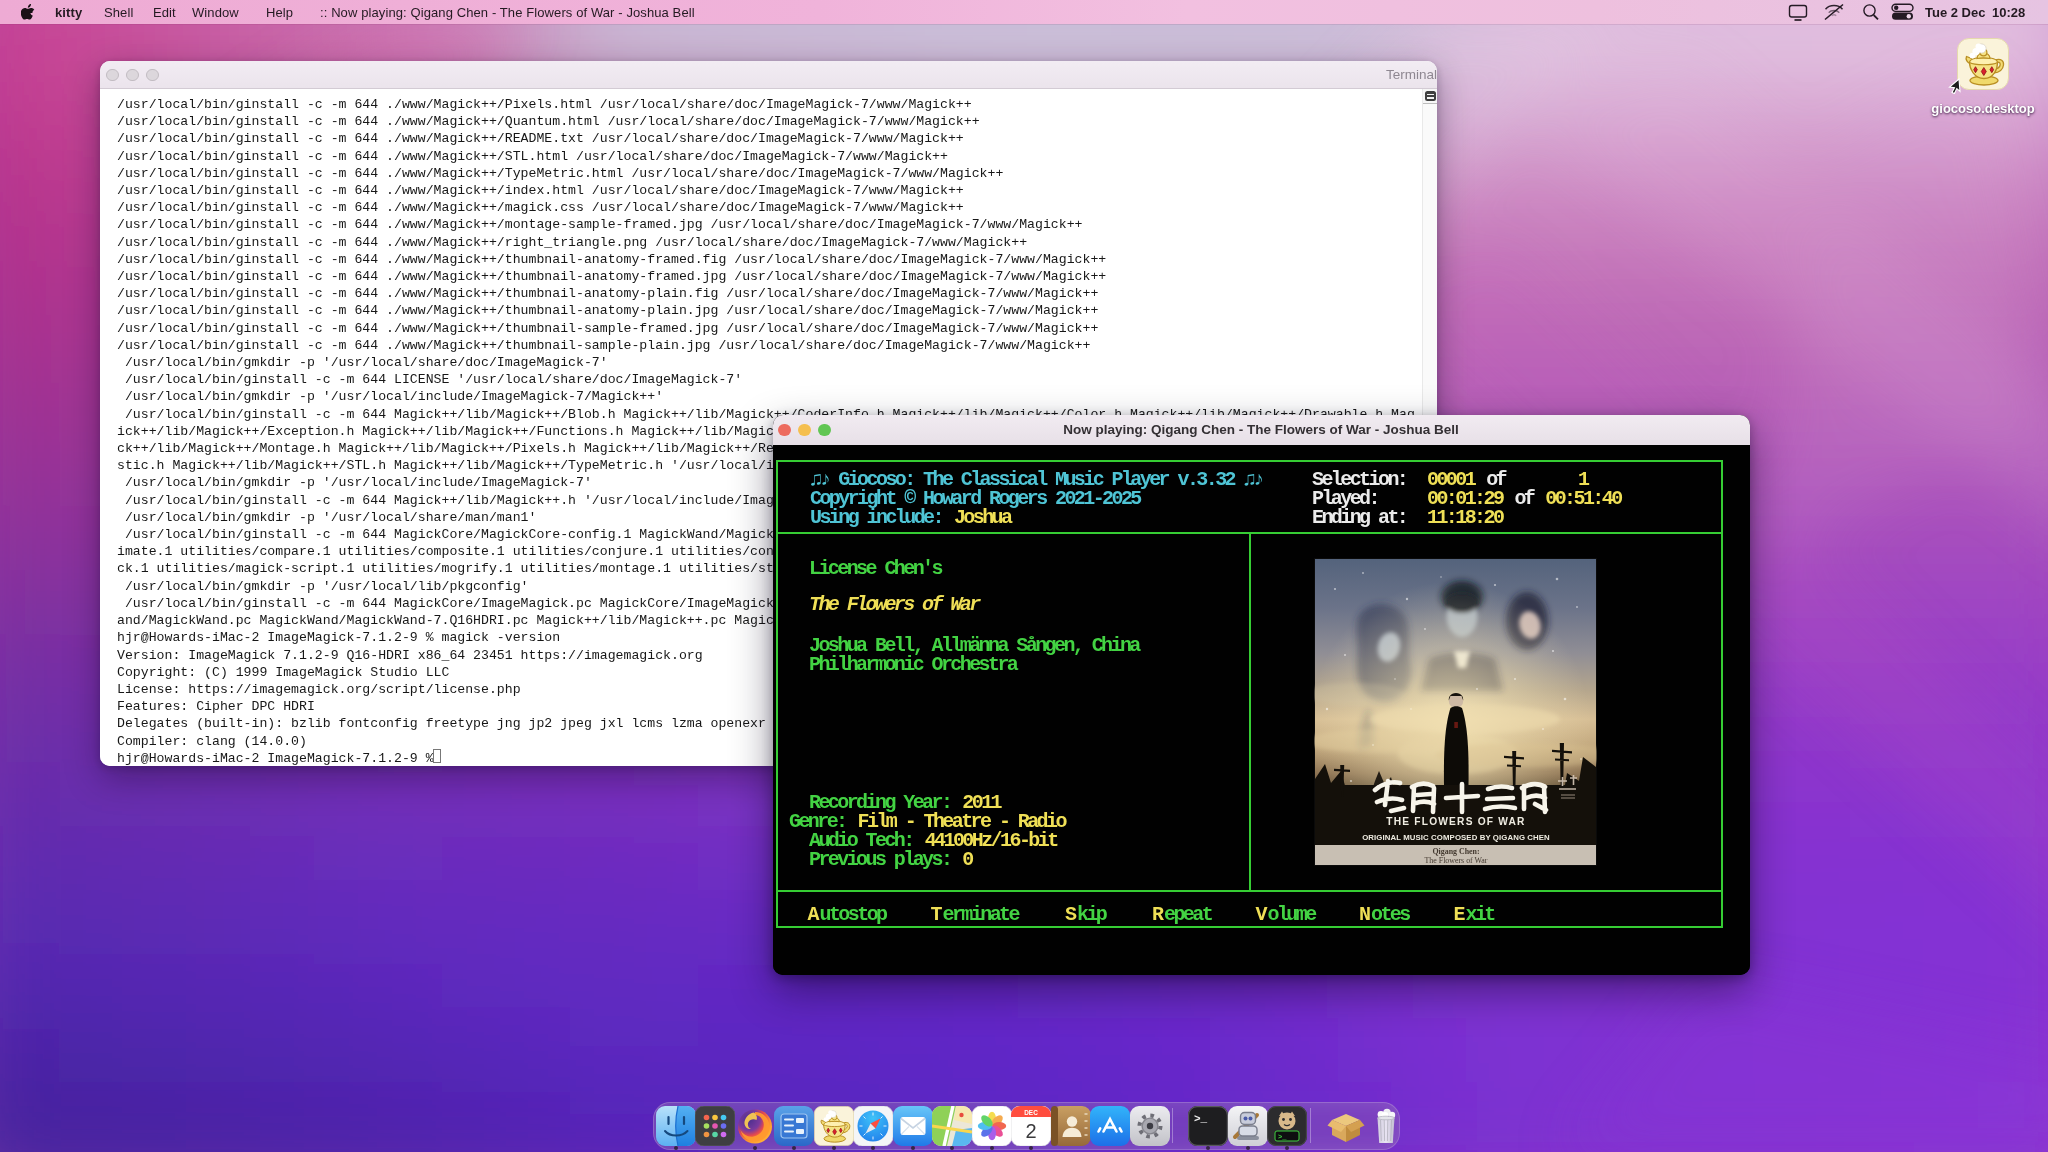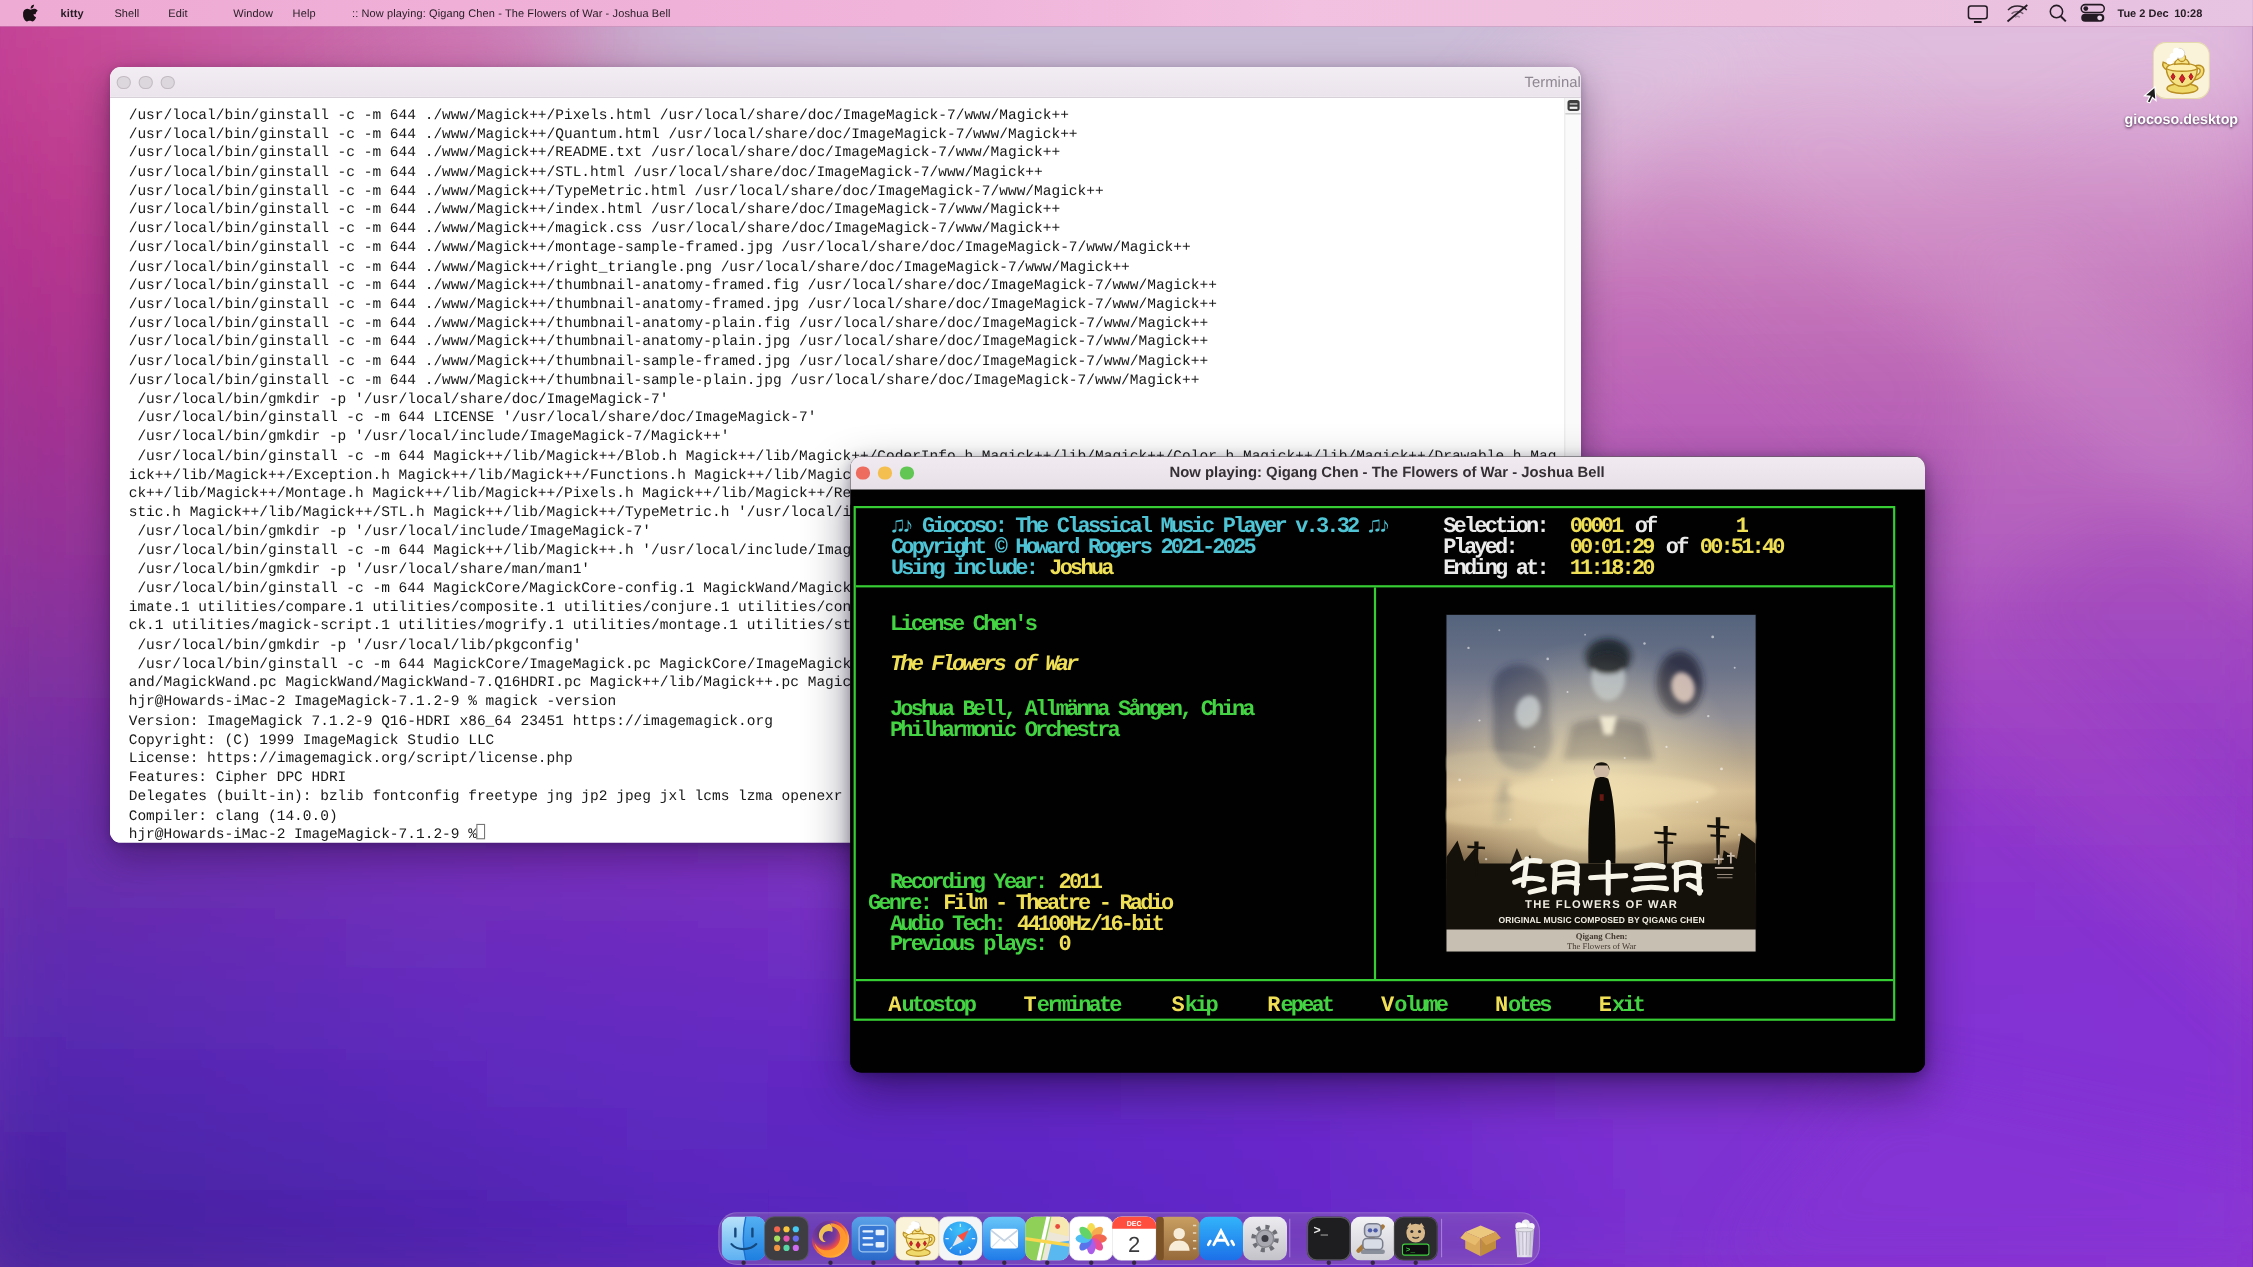--- a/index.html
+++ b/index.html
@@ -1,18 +1,18 @@
 <!DOCTYPE html>
 <html><head><meta charset="utf-8"><style>
 *{margin:0;padding:0;box-sizing:border-box}
 html,body{width:2048px;height:1152px;overflow:hidden;background:#000}
 body{position:relative;font-family:"Liberation Sans",sans-serif}
 .wp{position:absolute;left:0;top:0}
 .menubar{position:absolute;left:0;top:0;width:2048px;height:24px;background:linear-gradient(90deg,#eeabd4 0%,#f0b3da 40%,#f2c0e0 58%,#eec0de 78%,#e6c4e2 100%);box-shadow:0 0.5px 0 rgba(120,40,90,.25)}
-.mi{position:absolute;top:4.5px;font-size:10px;line-height:15px;color:#241a22;letter-spacing:0.1px}
+.mi{position:absolute;top:4.5px;font-size:13px;line-height:15px;color:#241a22;letter-spacing:0.1px}
 .mi.b{font-weight:bold}
 .dicolabel{position:absolute;left:1908px;top:101px;width:150px;text-align:center;font-size:13px;font-weight:bold;color:#fff;text-shadow:0 1px 2.5px rgba(35,8,45,.9)}
 
 .term{position:absolute;left:100px;top:61px;width:1337px;height:705px;border-radius:10px;background:#fff;box-shadow:0 12px 34px rgba(20,5,40,.38),0 2px 8px rgba(20,5,40,.22)}
 .termbar{position:absolute;left:0;top:0;width:100%;height:27.5px;background:linear-gradient(#f2ecf3,#ebe4ec);border-radius:10px 10px 0 0;border-bottom:1px solid #d3cbd4}
 .tl{position:absolute;top:7.5px;width:12.5px;height:12.5px;border-radius:50%;background:#dcd7dc;border:0.5px solid #c2bcc2}
 .termtitle{display:block;text-align:right;font-size:13.5px;font-weight:normal;color:#8e8791;line-height:27px}
 .termbody{position:absolute;left:0;top:27.5px;width:100%;height:677.5px;border-radius:0 0 10px 10px;overflow:hidden;background:#fff}
 .termpre{position:absolute;left:17px;top:7.5px;font-family:"Liberation Mono",monospace;font-size:13.2px;line-height:17.2px;color:#171717;white-space:pre}
 .cursorbox{position:absolute;left:333px;top:660px;width:7.5px;height:14px;border:1.5px solid #777}
@@ -744,21 +744,21 @@
  <path d="M1560,1152 L1700,980 L2100,1060 L2100,1152 Z" fill="#8f3ad8" opacity="0.5"></path>
 </g>
 </svg>
 <div class="menubar">
     <svg width="14" height="17" viewBox="0 0 14 17" style="position:absolute;left:21px;top:4px">
       <path fill="#1a1116" d="M11.4 9.0c0-2.2 1.8-3.2 1.9-3.3-1-1.5-2.6-1.7-3.2-1.7-1.4-.1-2.7.8-3.3.8-.7 0-1.8-.8-2.9-.8C2.4 4.1 1 5 .3 6.4c-1.3 2.2-.3 5.5.9 7.3.6.9 1.3 1.9 2.3 1.8 1-.1 1.3-.6 2.5-.6s1.5.6 2.5.6 1.7-.9 2.3-1.8c.7-1 1-2 1-2.1-.1 0-2.4-.9-2.4-2.6zM9.2 2.6c.5-.7.9-1.6.8-2.6-.8 0-1.8.6-2.3 1.2-.5.6-1 1.6-.8 2.5.9.1 1.8-.4 2.3-1.1z"></path>
     </svg>
 <span class="mi b" style="left:55px">kitty</span>
 <span class="mi" style="left:104px">Shell</span>
 <span class="mi" style="left:153px">Edit</span>
-<span class="mi" style="left:212px">Window</span>
+<span class="mi" style="left:192px">Window</span>
 <span class="mi" style="left:266px">Help</span>
 <span class="mi" style="left:320px">:: Now playing: Qigang Chen - The Flowers of War - Joshua Bell</span>
 <svg width="150" height="24" viewBox="0 0 150 24" style="position:absolute;left:1786px;top:0">
 <g fill="none" stroke="#241a24" stroke-width="1.4">
 <rect x="3.5" y="5.5" width="17" height="11.5" rx="2.2"></rect>
         <path d="M8.5 20 h7" stroke-width="1.7"></path>
 <g transform="translate(38,0)">
           <path d="M1.5 9.2 C5.5 4.2 14.5 4.2 18.5 9.2" opacity=".95"></path>
           <path d="M4.7 12.6 C7.2 9.8 12.8 9.8 15.3 12.6" opacity=".6"></path>
           <path d="M7.8 15.8 C9 14.7 11 14.7 12.2 15.8" opacity=".35"></path>

